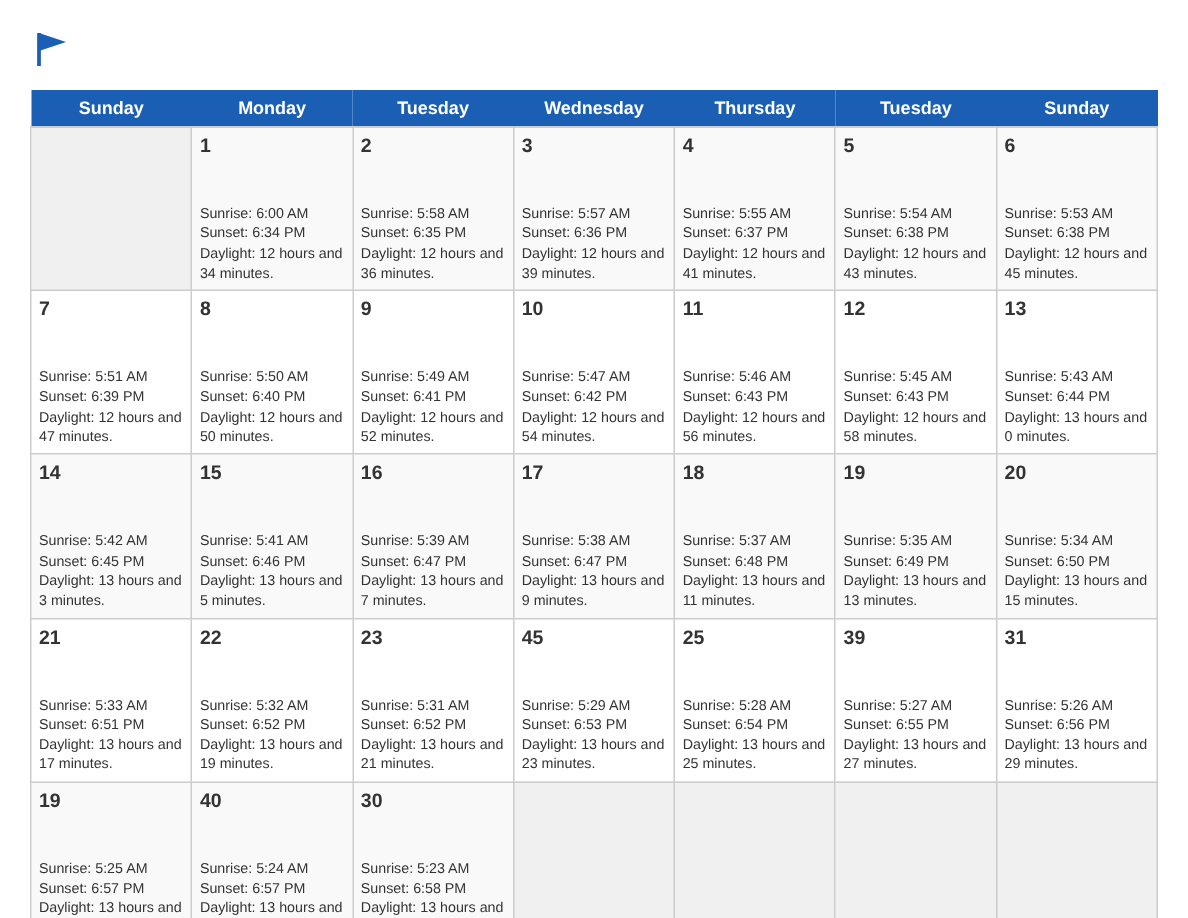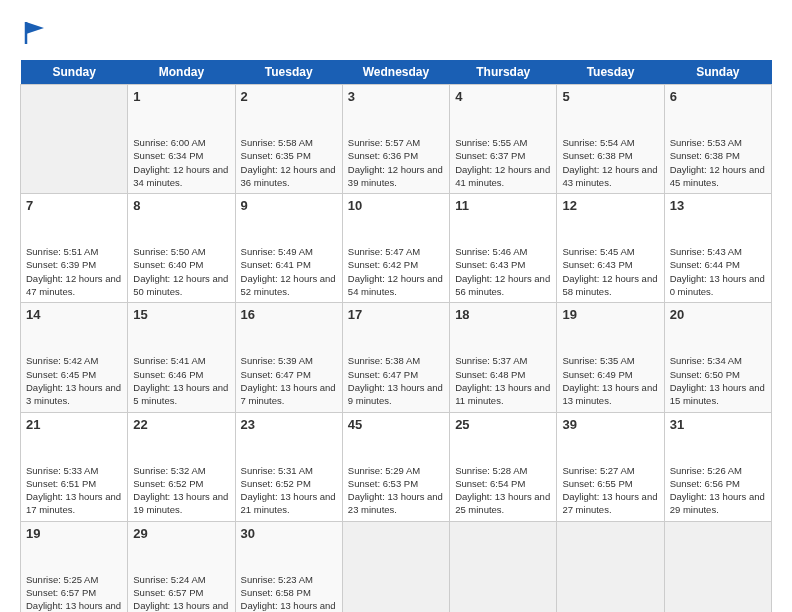--- a/index.html
+++ b/index.html
@@ -243,21 +243,21 @@
             <span class="day-number">31</span>
             <div class="day-info">Sunrise: 5:26 AM<br>Sunset: 6:56 PM<br>Daylight: 13 hours and 29 minutes.</div>
           </td>
         </tr>
         <tr>
           <td>
             <span class="day-number">19</span>
             <div class="day-info">Sunrise: 5:25 AM<br>Sunset: 6:57 PM<br>Daylight: 13 hours and 31 minutes.</div>
           </td>
           <td>
-            <span class="day-number">29</span>
+            <span class="day-number">40</span>
             <div class="day-info">Sunrise: 5:24 AM<br>Sunset: 6:57 PM<br>Daylight: 13 hours and 33 minutes.</div>
           </td>
           <td>
             <span class="day-number">30</span>
             <div class="day-info">Sunrise: 5:23 AM<br>Sunset: 6:58 PM<br>Daylight: 13 hours and 35 minutes.</div>
           </td>
           <td class="empty"></td>
           <td class="empty"></td>
           <td class="empty"></td>
           <td class="empty"></td>

